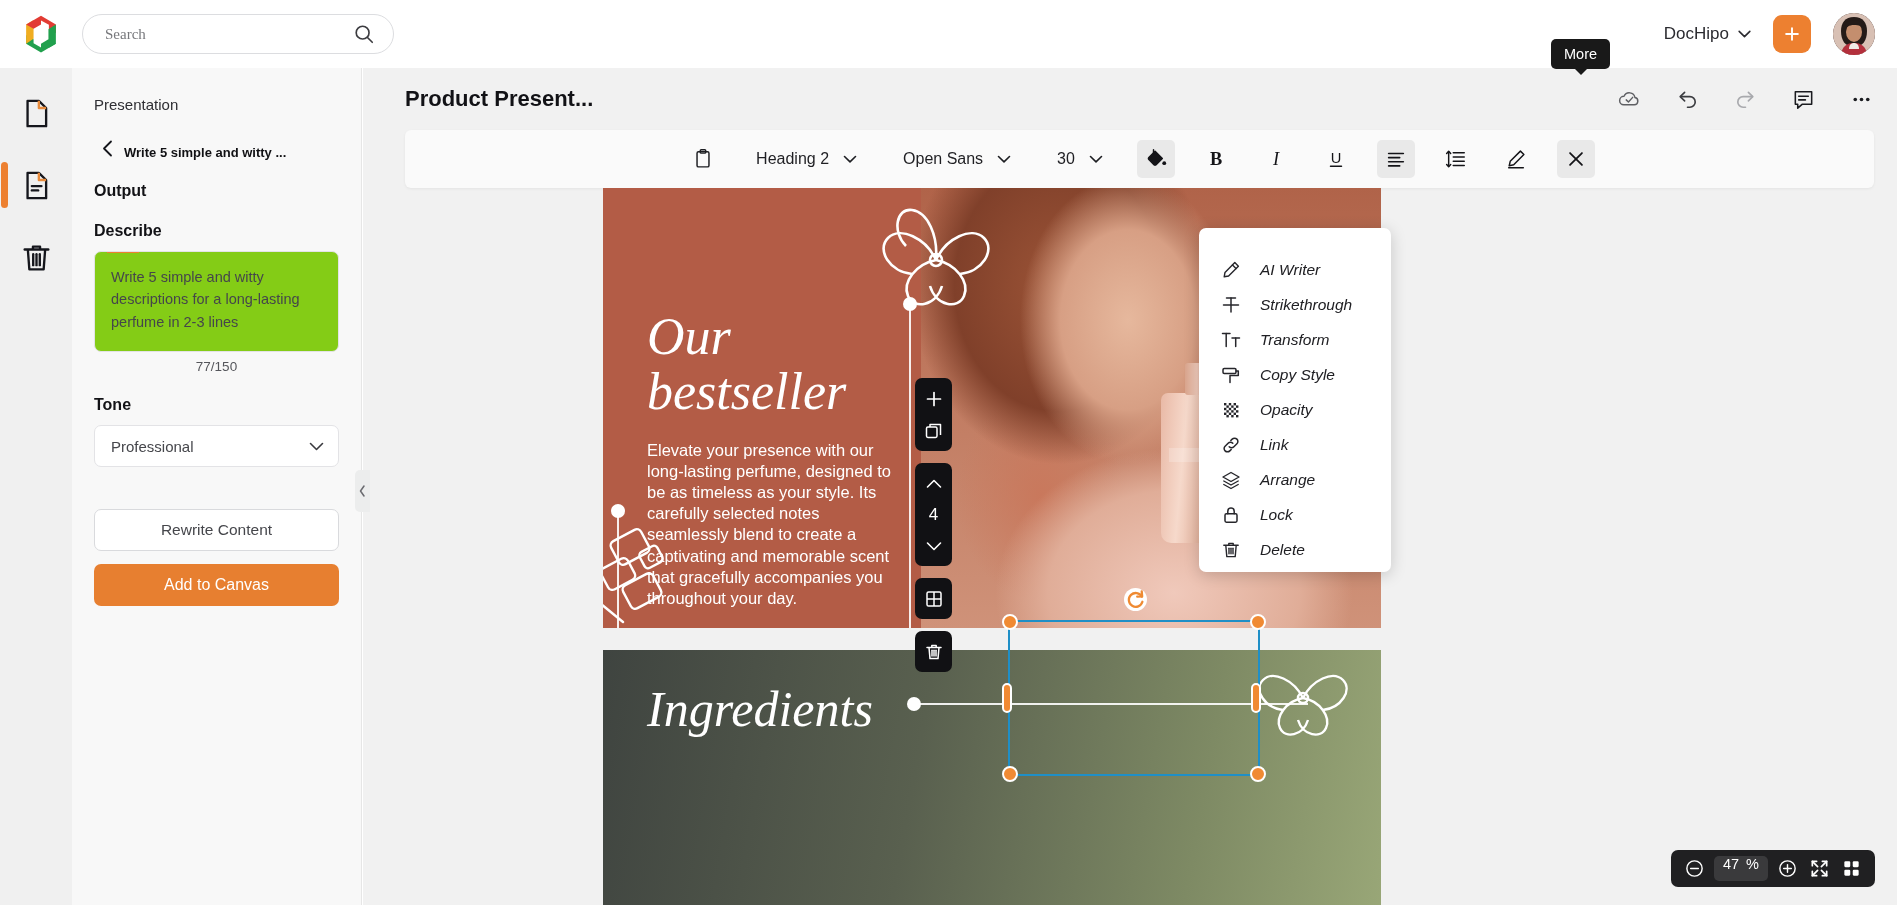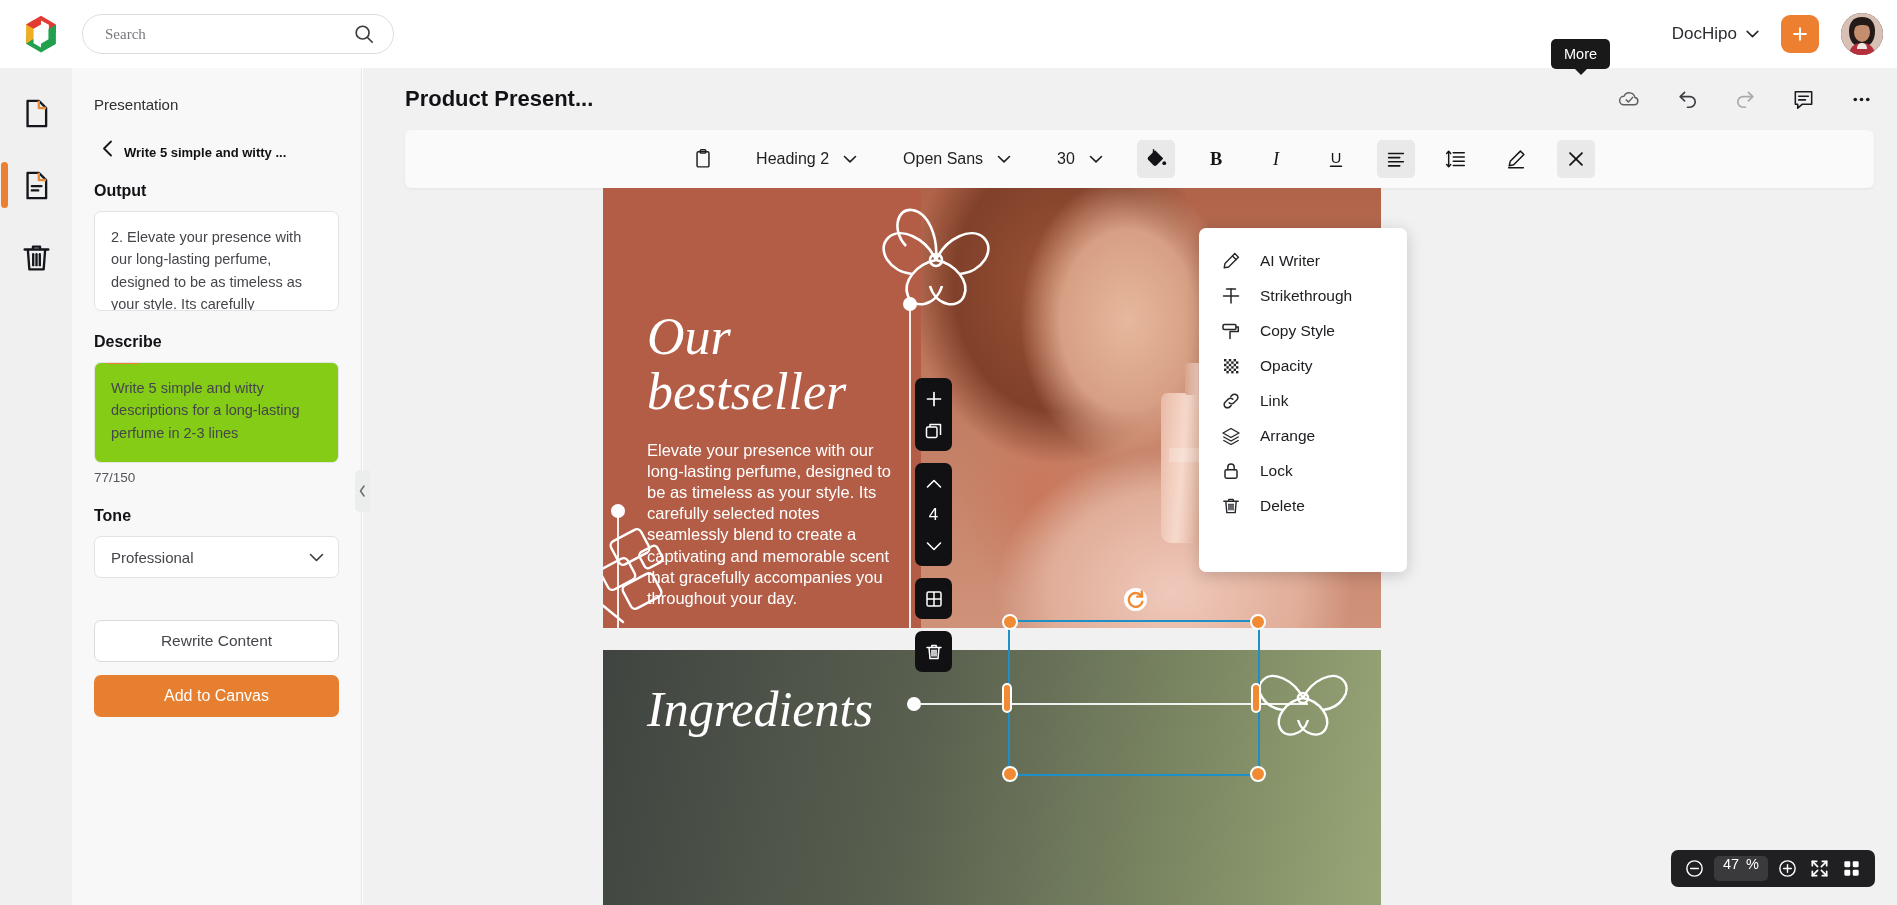--- a/index.html
+++ b/index.html
@@ -28,21 +28,21 @@
   }
   .search-box input {
     flex: 1; border: none; outline: none; font-size: 15px;
     color: #4a4a4f; font-family: Liberation Serif, serif; background: transparent;
   }
   .search-box input::placeholder { color: #77787c; }
   .search-ico { width: 22px; height: 22px; flex-shrink: 0; }
 
   .topbar-right {
     margin-left: auto; display: flex; align-items: center; gap: 22px;
-    padding-right: 14px;
+    padding-right: 22px;
   }
   .workspace-sel {
     display: flex; align-items: center; gap: 9px; cursor: pointer;
     font-size: 17px; color: #2b2b30;
   }
   .chev { width: 13px; height: 8px; }
   .plus-btn {
     width: 38px; height: 38px; border-radius: 9px; background: #ed8030;
     display: flex; align-items: center; justify-content: center; cursor: pointer;
   }
@@ -98,21 +98,21 @@
   .describe-box {
     margin-top: 11px; border: 1px solid #e3e3e6; border-radius: 7px; background: #84cc16;
     padding: 14px 16px; height: 101px; overflow: hidden; position: relative;
   }
   .describe-box::before {
     content: ""; position: absolute; top: -1px; left: 12px; width: 32px; height: 2px;
     background: #ed8030;
   }
   .describe-box p { font-size: 14.5px; line-height: 1.55; color: #45464b; }
 
-  .counter { text-align: left; font-size: 13.5px; color: #55565b; margin-top: 7px; }
+  .counter { text-align: center; font-size: 13.5px; color: #55565b; margin-top: 7px; }
 
   .select-box {
     margin-top: 11px; border: 1px solid #e3e3e6; border-radius: 7px; background: #fff;
     height: 42px; display: flex; align-items: center; padding: 0 14px 0 16px;
     cursor: pointer;
   }
   .select-box span { flex: 1; font-size: 15px; color: #45464b; }
   .select-box svg { width: 15px; height: 9px; }
 
   .btn-outline {
@@ -273,23 +273,23 @@
     background: rgba(255,255,255,0.9);
   }
   .slide2 .hdot {
     position: absolute; left: 304px; top: 47px; width: 14px; height: 14px;
     border-radius: 50%; background: #fff;
   }
   .slide2 .fl2 { position: absolute; right: 14px; top: -8px; width: 130px; height: 115px; }
 
   
   .dropdown {
-    position: absolute; left: 1199px; top: 228px; width: 208px; height: 344px;
+    position: absolute; left: 1199px; top: 228px; width: 192px; height: 344px;
     background: #fff; border-radius: 7px; box-shadow: 0 3px 16px rgba(0,0,0,0.18);
-    padding: 15px 0; z-index: 80;
+    padding: 24px 0; z-index: 80; font-style: italic;
   }
   .dd-item {
     height: 35px; display: flex; align-items: center; gap: 19px;
     padding: 0 20px 0 22px; cursor: pointer;
   }
   .dd-item svg { width: 20px; height: 20px; flex-shrink: 0; }
   .dd-item span { font-size: 15.5px; color: #202024; }
 
   
   .ctools { position: absolute; left: 552px; top: 190px; z-index: 30; }
@@ -398,23 +398,20 @@
     <div class="panel-sub">Presentation</div>
 
     <div class="crumb-row">
       <svg class="crumb-back" viewBox="0 0 11 17" fill="none" stroke="#15161c" stroke-width="1.8">
         <polyline points="9,1.5 2,8.5 9,15.5" stroke-linecap="round" stroke-linejoin="round"></polyline>
       </svg>
       <div class="crumb-text">Write 5 simple and witty ...</div>
     </div>
 
     <div class="fld-label">Output</div>
-    <div class="output-box">
-      <p>2. Elevate your presence with our long-lasting perfume, designed to be as timeless as your style. Its carefully</p>
-    </div>
 
     <div class="fld-label">Describe</div>
     <div class="describe-box">
       <p>Write 5 simple and witty descriptions for a long-lasting perfume in 2-3 lines</p>
     </div>
     <div class="counter">77/150</div>
 
     <div class="fld-label">Tone</div>
     <div class="select-box">
       <span>Professional</span>
@@ -732,20 +729,29 @@
       </svg>
       <span>AI Writer</span>
     </div>
     <div class="dd-item">
       <svg viewBox="0 0 20 20" fill="none" stroke="#26262b" stroke-width="1.5" stroke-linecap="round">
         <line x1="2.5" y1="10" x2="17.5" y2="10"></line>
         <line x1="10" y1="3" x2="10" y2="17"></line>
         <line x1="5.5" y1="3" x2="14.5" y2="3"></line>
       </svg>
       <span>Strikethrough</span>
+    </div>
+    <div class="dd-item">
+      <svg viewBox="0 0 20 20" fill="none" stroke="#26262b" stroke-width="1.5" stroke-linecap="round">
+        <line x1="1.5" y1="3.5" x2="9" y2="3.5"></line>
+          <line x1="5.2" y1="3.5" x2="5.2" y2="16.5"></line>
+        <line x1="11" y1="8" x2="18.5" y2="8"></line>
+          <line x1="14.7" y1="8" x2="14.7" y2="16.5"></line>
+      </svg>
+      <span>Transform</span>
     </div>
     <div class="dd-item">
       <svg viewBox="0 0 20 20" fill="none" stroke="#26262b" stroke-width="1.5">
         <rect x="2" y="3.5" width="13" height="5" rx="1.2" stroke-linejoin="round"></rect>
         <path d="M15 6h2.3v4.5H9v7" stroke-linecap="round" stroke-linejoin="round"></path>
       </svg>
       <span>Copy Style</span>
     </div>
     <div class="dd-item">
       <svg viewBox="0 0 20 20">

